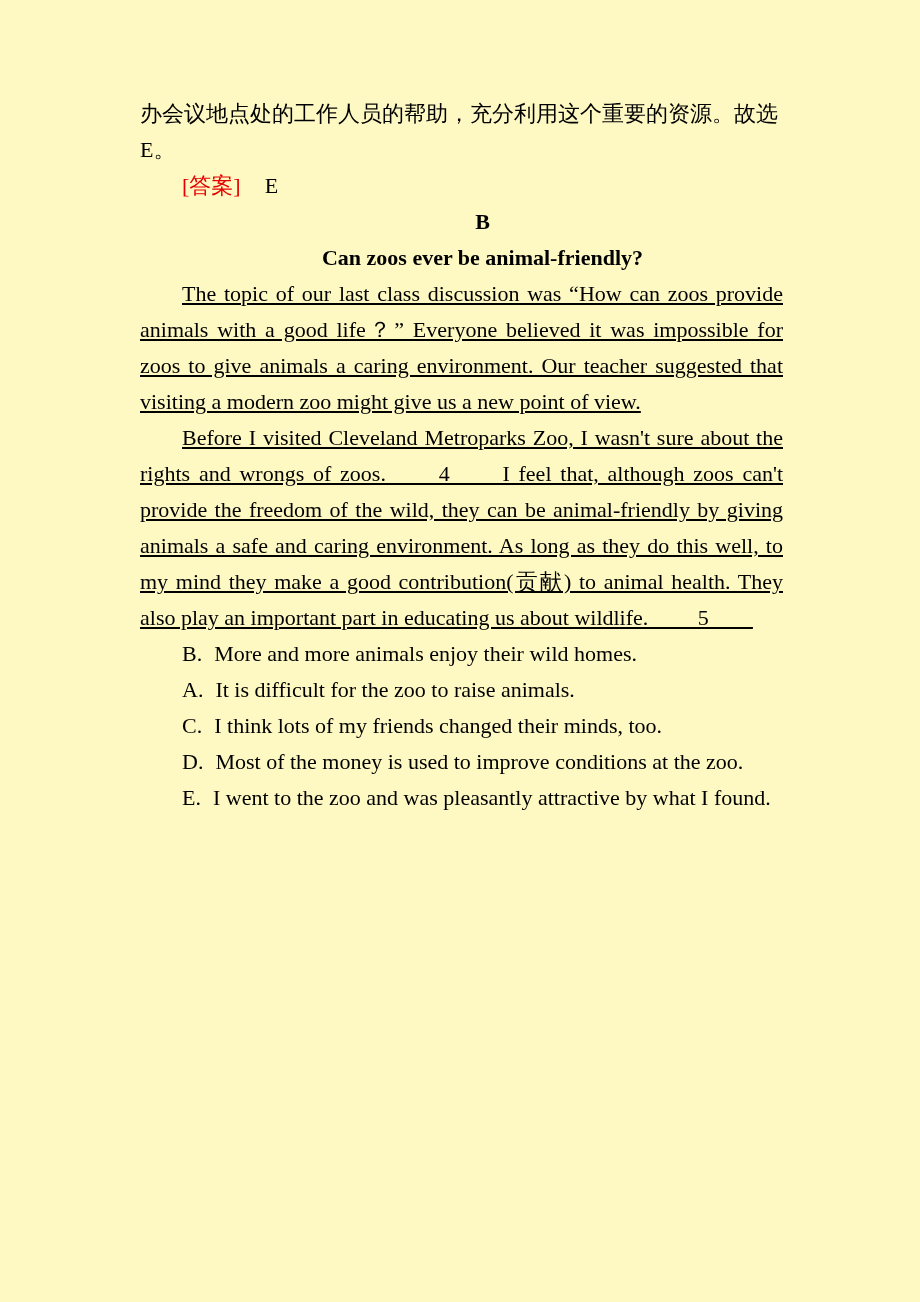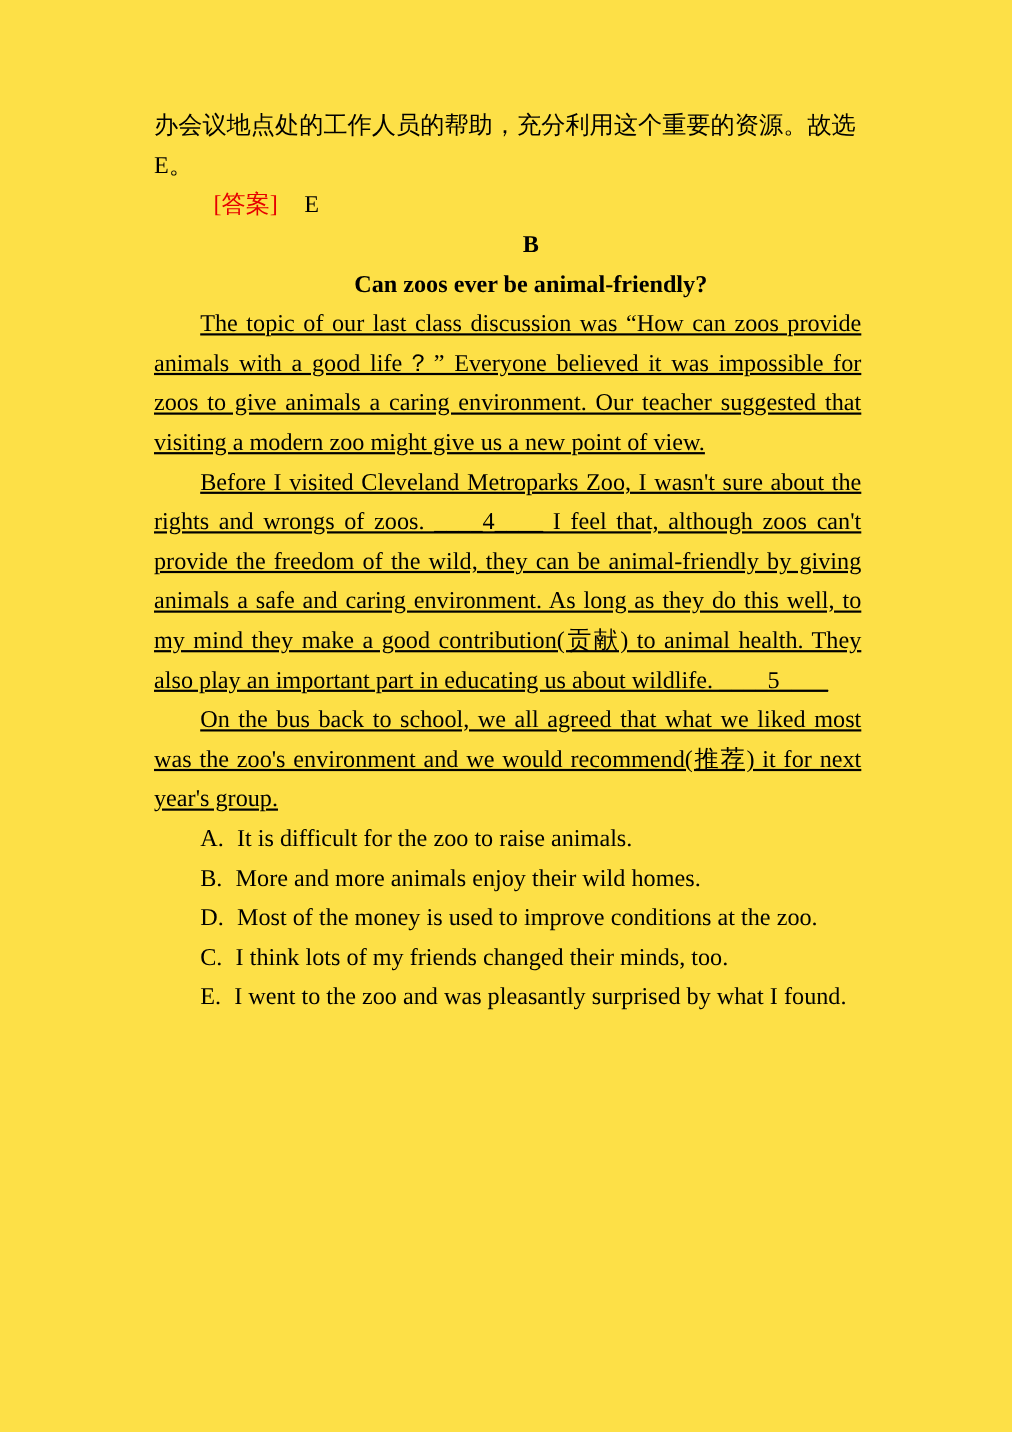--- a/index.html
+++ b/index.html
@@ -1,37 +1,37 @@
 <!DOCTYPE html>
 <html><head>
 <meta charset="utf-8">
 <style>
   html,body{margin:0;padding:0;background:#ffffff;}
   .page{
     position:relative;
     width:920px;
     height:1302px;
-    background:#fde047;
+    background:#fef9c3;
     color:#000000;
     font-family:"Liberation Serif","DejaVu Serif",serif;
     overflow:hidden;
   }
   .content{
     box-sizing:border-box;
     padding:96px 137px 0 140px;
     font-size:22px;
     line-height:36px;
   }
   .content p{margin:0;padding:0;}
   .line{white-space:nowrap;}
   .indent{text-indent:42px;}
   .para{text-align:justify;text-indent:42px;text-decoration:underline;}
   .center{text-align:center;text-indent:42px;}
   .bold{font-weight:bold;}
-  .red{color:#e60000;margin-left:12px;}
+  .red{color:#e60000;}
   .answer-value{margin-left:24px;}
   .option{text-indent:42px;}
   .opt-text{margin-left:12px;}
 </style>
 </head>
 <body>
 
 <div class="page">
   <div class="content">
 
@@ -45,26 +45,25 @@
 
 
     <p class="center bold">Can zoos ever be animal-friendly?</p>
 
     <p class="para">The topic of our last class discussion was “How can zoos provide animals with a good life？” Everyone believed it was impossible for zoos to give animals a caring environment. Our teacher suggested that visiting a modern zoo might give us a new point of view.</p>
 
 
 
     <p class="para">Before I visited Cleveland Metroparks Zoo, I wasn't sure about the rights and wrongs of zoos. ____4____ I feel that, although zoos can't provide the freedom of the wild, they can be animal-friendly by giving animals a safe and caring environment. As long as they do this well, to my mind they make a good contribution(贡献) to animal health. They also play an important part in educating us about wildlife. ____5____</p>
 
-    <p class="para">On the bus back to school, we all agreed that what we liked most was the zoo's environment and we would recommend(推荐) it for next year's group.</p>
+
+    <p class="option"><span class="opt-label">B.</span><span class="opt-text">More and more animals enjoy their wild homes.</span></p>
 
     <p class="option"><span class="opt-label">A.</span><span class="opt-text">It is difficult for the zoo to raise animals.</span></p>
 
-    <p class="option"><span class="opt-label">B.</span><span class="opt-text">More and more animals enjoy their wild homes.</span></p>
+    <p class="option"><span class="opt-label">C.</span><span class="opt-text">I think lots of my friends changed their minds, too.</span></p>
 
     <p class="option"><span class="opt-label">D.</span><span class="opt-text">Most of the money is used to improve conditions at the zoo.</span></p>
 
-    <p class="option"><span class="opt-label">C.</span><span class="opt-text">I think lots of my friends changed their minds, too.</span></p>
-
-    <p class="option"><span class="opt-label">E.</span><span class="opt-text">I went to the zoo and was pleasantly surprised by what I found.</span></p>
+    <p class="option"><span class="opt-label">E.</span><span class="opt-text">I went to the zoo and was pleasantly attractive by what I found.</span></p>
 
   </div>
 </div>
 
 </body></html>

